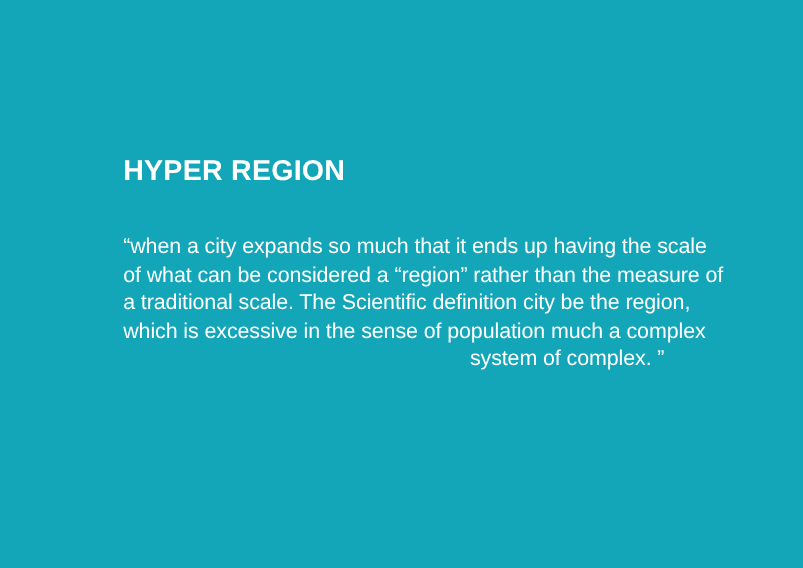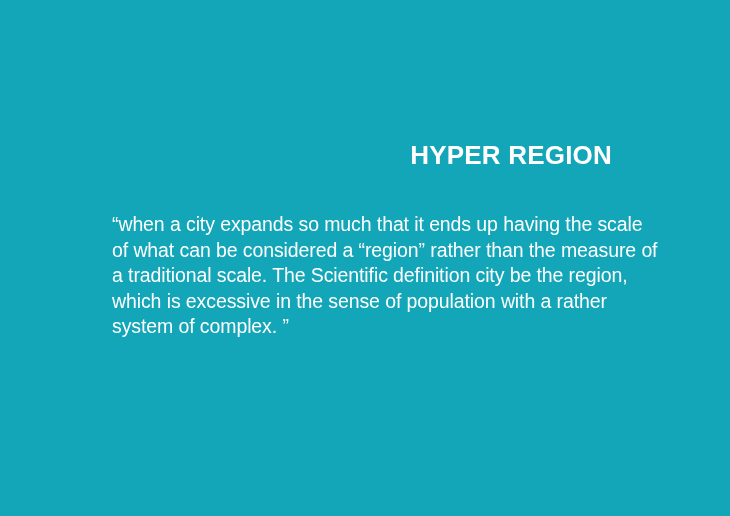--- a/index.html
+++ b/index.html
@@ -30,51 +30,51 @@
   .slide-title {
     margin: 0;
     padding: 0;
     font-family: "Liberation Sans", sans-serif;
     font-size: 26px;
     font-weight: bold;
     letter-spacing: 0.2px;
     line-height: 30px;
     color: #ffffff;
     white-space: nowrap;
-    text-align: right;
   }
   .quote-body {
     margin: 0;
     padding: 0;
     margin-top: 42px;
     font-family: "Liberation Sans", sans-serif;
     font-size: 19.5px;
     font-weight: normal;
     line-height: 25.6px;
     color: #ffffff;
     letter-spacing: -0.1px;
     width: 492px;
   }
   .quote-body .quote-line {
     display: block;
     white-space: nowrap;
+    text-align: right;
   }
 </style>
 </head>
 <body>
 
 <div class="slide">
 
   <div class="content-block">
 
     <h1 class="slide-title">HYPER REGION</h1>
 
     <div class="quote-body">
       <span class="quote-line">“when a city expands so much that it ends up having the scale</span>
       <span class="quote-line">of what can be considered a “region” rather than the measure of</span>
       <span class="quote-line">a traditional scale. The Scientific definition city be the region,</span>
-      <span class="quote-line">which is excessive in the sense of population with a rather</span>
+      <span class="quote-line">which is excessive in the sense of population much a complex</span>
       <span class="quote-line">system of complex. ”</span>
     </div>
 
   </div>
 
 </div>
 
 </body></html>

